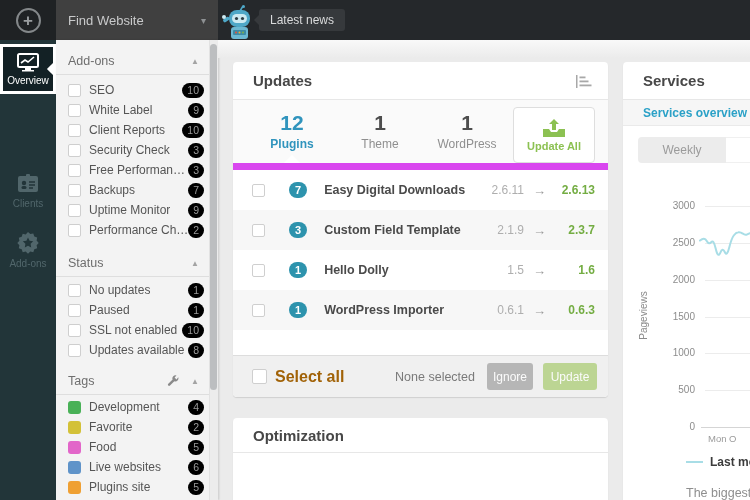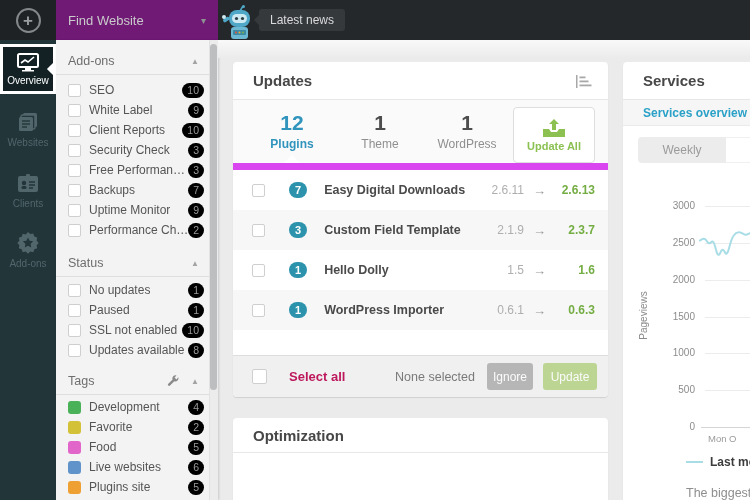--- a/index.html
+++ b/index.html
@@ -4,21 +4,21 @@
 <style>
   * { margin:0; padding:0; box-sizing:border-box; }
   html,body { width:750px; height:500px; }
   body { font-family:"Liberation Sans", sans-serif; }
   .screen { position:relative; width:750px; height:500px; overflow:hidden; background:#ebebeb; }
 
   
   .topbar { position:absolute; left:0; top:0; width:750px; height:40px; background:#25282b; }
   .topbar-plus-block { position:absolute; left:0; top:0; width:56px; height:40px; background:#1f2224; display:flex; align-items:center; justify-content:center; cursor:pointer; }
   .plus-circle { width:25px; height:25px; border:2px solid #84888a; border-radius:50%; color:#9a9ea0; font-size:17px; line-height:21px; text-align:center; font-weight:bold; }
-  .find-website { position:absolute; left:56px; top:0; width:162px; height:40px; display:flex; align-items:center; padding:16px 12px; color:#c9cacb; font-size:13px; cursor:pointer; background:#701a75; }
+  .find-website { position:absolute; left:56px; top:0; width:162px; height:40px; display:flex; align-items:center; padding:16px 12px; color:#c9cacb; font-size:13px; cursor:pointer; background:#404040; }
   .find-website .caret { margin-left:auto; color:#8e9193; font-size:10px; }
   .mascot { position:absolute; left:221px; top:5px; width:36px; height:36px; }
   .tooltip { position:absolute; left:259px; top:9px; height:22px; background:#36393c; border-radius:3px; color:#d9dadb; font-size:12px; line-height:22px; padding:0 11px; }
   .tooltip:before { content:""; position:absolute; left:-5px; top:6px; border-top:5px solid transparent; border-bottom:5px solid transparent; border-right:5px solid #36393c; }
 
   
   .rail { position:absolute; left:0; top:40px; width:56px; height:460px; background:#223539; }
   .rail-item { position:absolute; left:0; width:56px; text-align:center; color:#51666b; font-size:10px; cursor:pointer; }
   .rail-item svg { display:block; margin:0 auto 3px auto; }
   #rail-overview { top:4px; height:50px; background:#132125; border:3px solid #ffffff; color:#fff; padding-top:6px; }
@@ -70,21 +70,21 @@
   .update-all .cap { font-size:11px; font-weight:bold; color:#8cc152; margin-top:3px; }
   .stats-pointer { position:absolute; left:51px; bottom:0; width:0; height:0; border-left:8px solid transparent; border-right:8px solid transparent; border-bottom:8px solid #fff; }
   .u-row { display:flex; align-items:center; height:40px; padding:0 13px 0 19px; background:#fff; }
   .u-row.alt { background:#f7f7f7; }
   .badge { min-width:15px; padding:0 6px; height:16px; border-radius:9px; background:#2d93ad; color:#fff; font-size:11px; font-weight:bold; line-height:16px; text-align:center; margin-left:16px; }
   .u-name { margin-left:17px; font-weight:bold; font-size:12.5px; color:#4a4a4a; }
   .v-old { margin-left:auto; color:#aeaeae; font-size:12px; }
   .v-arrow { color:#999; margin:0 9px; font-size:13px; }
   .v-new { color:#74ad43; font-weight:bold; font-size:12px; min-width:40px; text-align:right; }
   .u-footer { position:absolute; left:0; right:0; bottom:0; height:42px; background:#f0f0f0; border-top:1px solid #ddd; border-radius:0 0 4px 4px; display:flex; align-items:center; padding:0 11px 0 19px; }
-  .u-footer .sel-lbl { margin-left:14px; font-weight:bold; font-size:13px; color:#be185d; }
+  .u-footer .sel-lbl { font-weight:bold; font-size:16px; color:#a16207; }
   .u-footer .right { margin-left:auto; display:flex; align-items:center; }
   .none-sel { color:#7a7a7a; font-size:12.5px; margin-right:12px; }
   .btn { height:27px; border:none; border-radius:3px; color:#fbfbfb; font-size:12px; font-family:"Liberation Sans",sans-serif; cursor:pointer; }
   .btn-ignore { width:46px; background:#b6b6b6; }
   .btn-update { width:54px; background:#bcd593; margin-left:10px; }
 
   
   #optimization-panel { left:233px; top:418px; width:375px; height:90px; border-radius:4px 4px 0 0; }
   #optimization-panel .panel-header { height:35px; }
 
@@ -143,31 +143,20 @@
     <div class="rail-item" id="rail-overview">
       <svg width="22" height="19" viewBox="0 0 22 19">
         <rect x="1" y="1" width="20" height="13" rx="1.5" fill="none" stroke="#fff" stroke-width="2"></rect>
         <polyline points="4,10 8,7 11,9 17,4" fill="none" stroke="#fff" stroke-width="1.6"></polyline>
         <rect x="8" y="15" width="6" height="2" fill="#fff"></rect>
         <rect x="5" y="17" width="12" height="1.5" fill="#fff"></rect>
       </svg>
       <div>Overview</div>
       <div class="notch"></div>
     </div>
-    <div class="rail-item" id="rail-websites">
-      <svg width="24" height="24" viewBox="0 0 24 24">
-        <rect x="7" y="3" width="14" height="14" rx="1.5" fill="#51666b"></rect>
-        <rect x="5" y="5" width="14" height="14" rx="1.5" fill="#223539" stroke="#51666b" stroke-width="1.5"></rect>
-        <rect x="3" y="7" width="14" height="14" rx="1.5" fill="#51666b"></rect>
-        <line x1="6" y1="11" x2="14" y2="11" stroke="#223539" stroke-width="1.4"></line>
-        <line x1="6" y1="14" x2="14" y2="14" stroke="#223539" stroke-width="1.4"></line>
-        <line x1="6" y1="17" x2="11" y2="17" stroke="#223539" stroke-width="1.4"></line>
-      </svg>
-      <div>Websites</div>
-    </div>
     <div class="rail-item" id="rail-clients">
       <svg width="24" height="22" viewBox="0 0 24 22">
         <rect x="2" y="3" width="20" height="16" rx="2" fill="#51666b"></rect>
         <rect x="10" y="1" width="4" height="4" rx="1" fill="#51666b"></rect>
         <circle cx="8" cy="10" r="2.2" fill="#223539"></circle>
         <rect x="5.5" y="13" width="5" height="3" rx="1.5" fill="#223539"></rect>
         <line x1="13" y1="9" x2="19" y2="9" stroke="#223539" stroke-width="1.5"></line>
         <line x1="13" y1="12" x2="19" y2="12" stroke="#223539" stroke-width="1.5"></line>
         <line x1="13" y1="15" x2="17" y2="15" stroke="#223539" stroke-width="1.5"></line>
       </svg>

